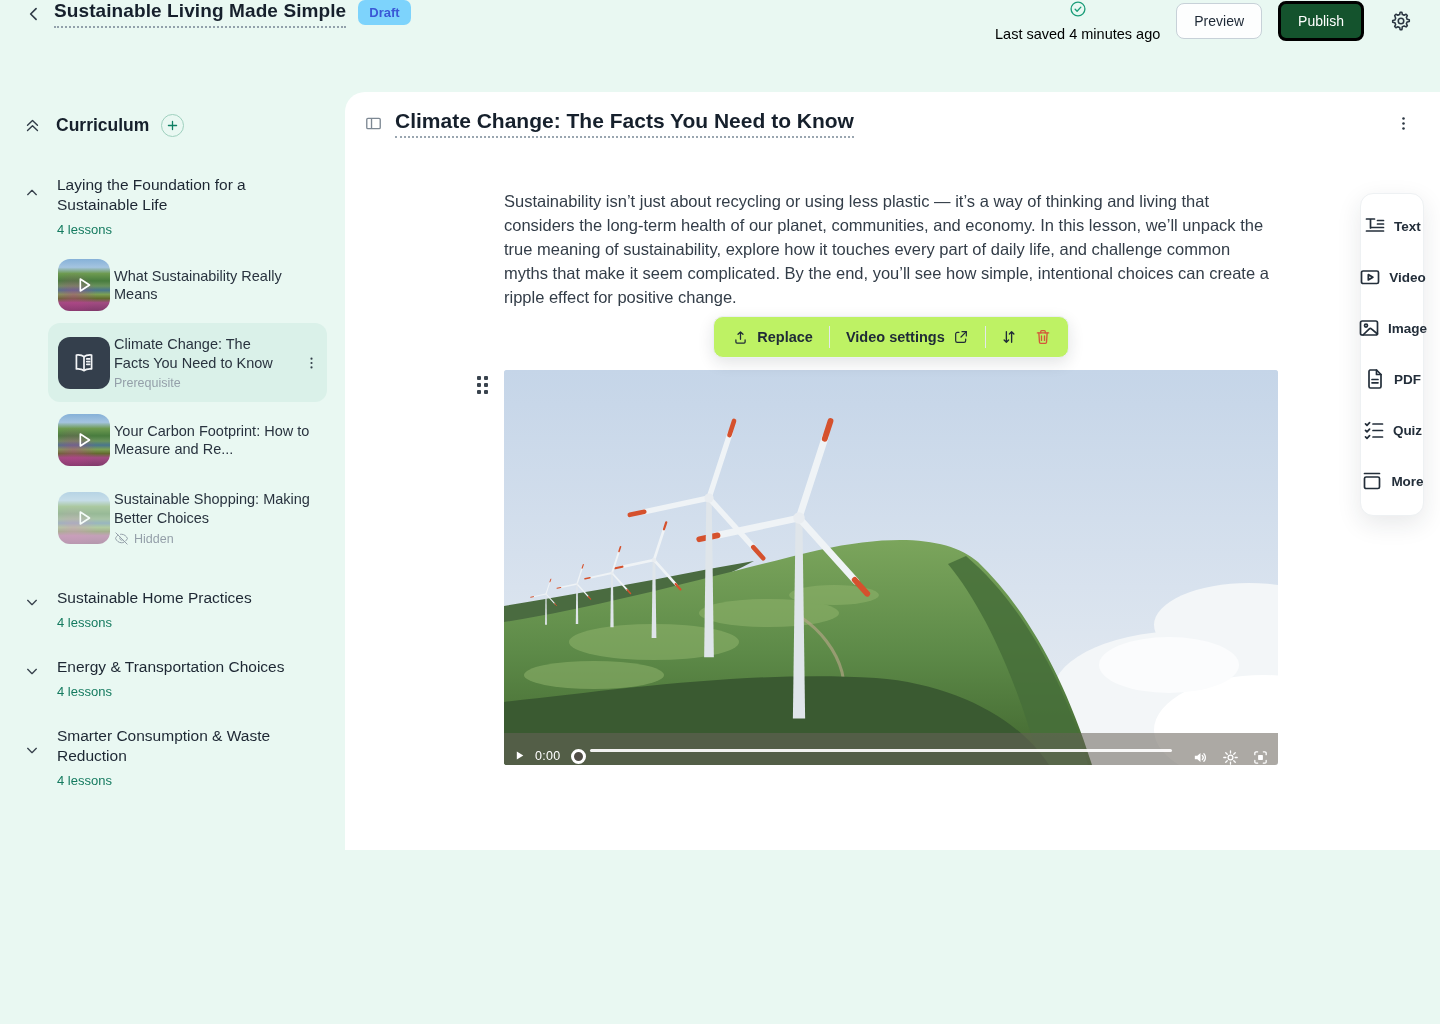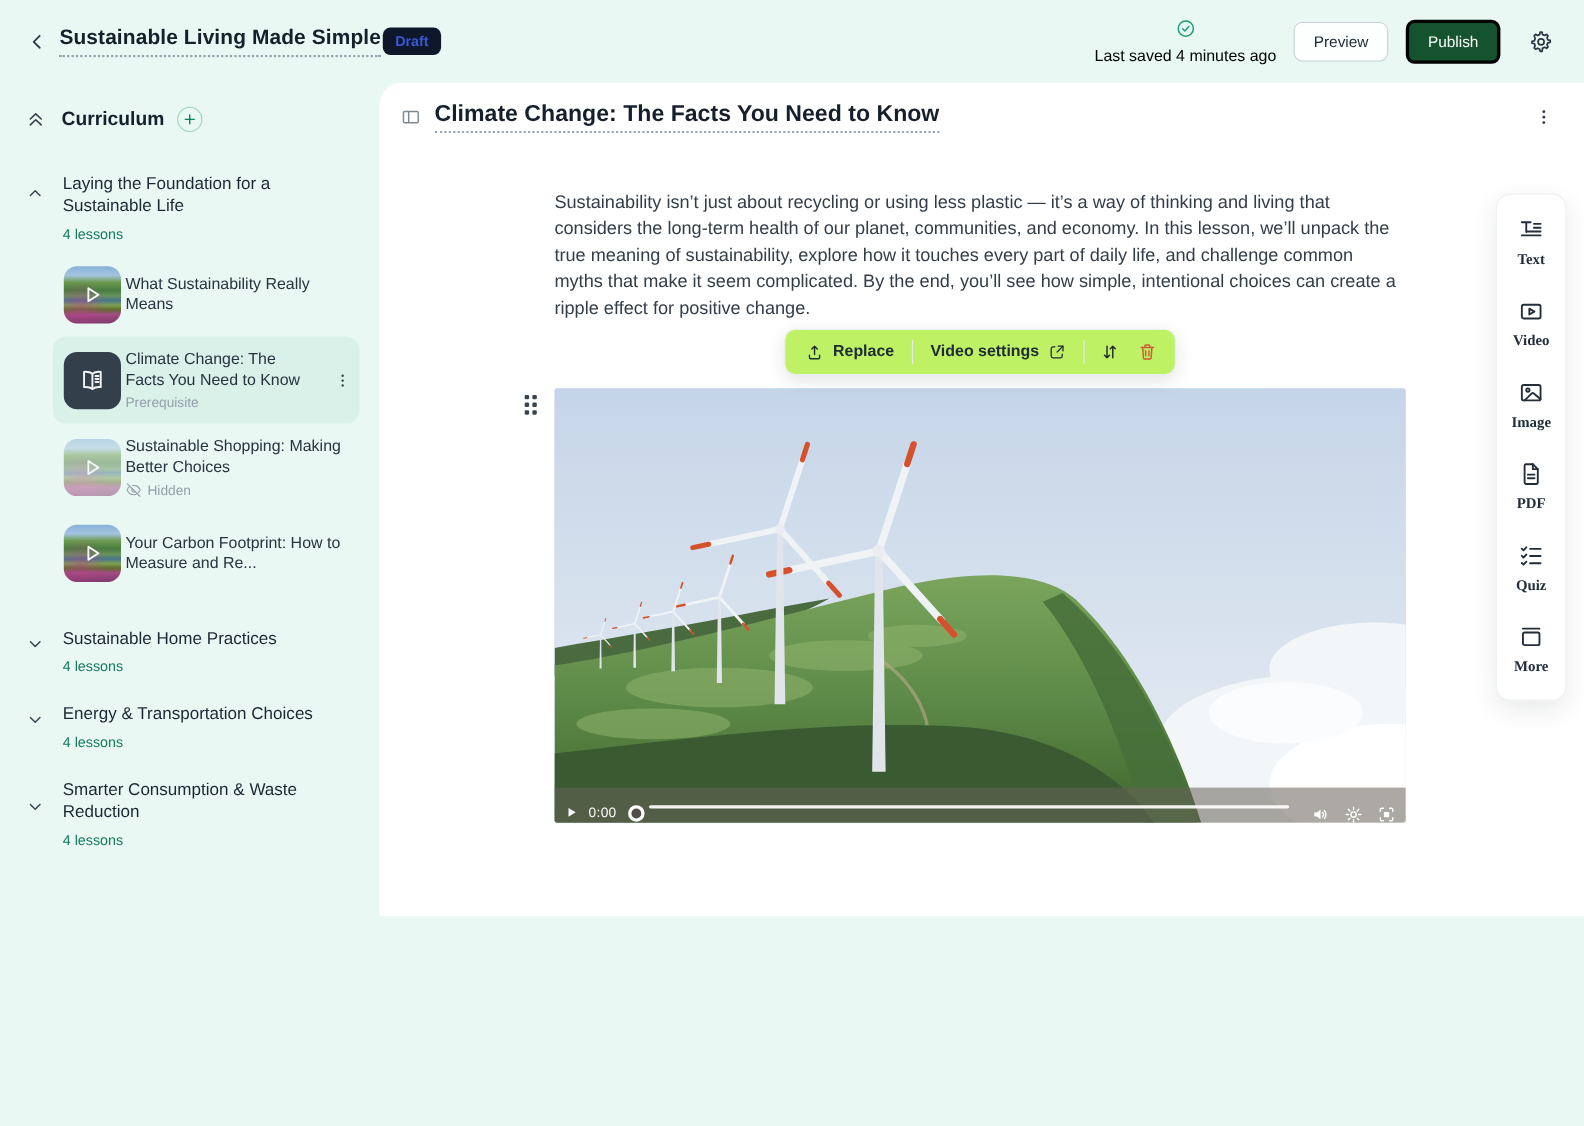--- a/index.html
+++ b/index.html
@@ -7,24 +7,24 @@
   body {
     font-family: "Liberation Sans", sans-serif;
     background: #e9f8f2;
     color: #1a2430;
     overflow: hidden;
     -webkit-font-smoothing: antialiased;
   }
   svg { display: block; }
 
   
-  .header { height: 75px; display: flex; align-items: center; padding: 0 24px 0 20px; }
+  .header { height: 92px; display: flex; align-items: flex-start; padding: 0 24px 0 20px; }
   .icon-btn { background: none; border: none; cursor: pointer; display: flex; align-items: center; justify-content: center; color: #313c48; padding: 4px; }
   .course-title { font-size: 19px; font-weight: 700; color: #16202c; letter-spacing: .1px; border-bottom: 2px dotted #93a1ab; padding-bottom: 4px; margin-left: 6px; }
-  .draft-badge { margin-left: 2px; background: #0f172a; color: #3a58d6; font-size: 13px; font-weight: 600; padding: 5px 11px; border-radius: 7px; }
+  .draft-badge { margin-left: 12px; background: #7dd3fc; color: #3a58d6; font-size: 13px; font-weight: 600; padding: 5px 11px; border-radius: 7px; }
   .header-right { margin-left: auto; display: flex; align-items: center; gap: 16px; }
   .saved-status { display: flex; align-items: center; gap: 8px; color: #000000; font-size: 14.5px; flex-direction: column; }
   .saved-status svg { color: #1b9d79; }
   .btn { font-family: inherit; font-size: 14px; font-weight: 400; border-radius: 8px; padding: 9px 17px; cursor: pointer; }
   .btn-preview { background: #fdfefe; color: #1d2835; border: 1px solid #c7d1d8; }
   .btn-publish { background: #14532d; color: #ffffff; border: 3px solid #000000; margin-left: 0; }
   .gear-btn { margin-left: 6px; color: #2b3642; }
 
   
   .layout { display: flex; height: 758px; }
@@ -77,21 +77,21 @@
   .video-frame { width: 774px; height: 395px; border-radius: 3px; overflow: hidden; position: relative; background: #cfdcea; }
   .video-controls { position: absolute; left: 0; right: 0; bottom: 0; height: 28px; background: rgba(104,98,90,.55); display: flex; align-items: flex-start; padding: 16px 9px; color: #ffffff; }
   .vc-time { font-size: 12.5px; margin: 0 10px 0 9px; letter-spacing: .3px; }
   .vc-knob { width: 15px; height: 15px; border-radius: 50%; border: 3px solid #ffffff; background: rgba(80,76,70,.9); flex: 0 0 15px; }
   .vc-track { flex: 1; height: 2.5px; background: rgba(255,255,255,.92); border-radius: 2px; margin: 0 2px 0 4px; }
   .vc-right { display: flex; align-items: center; gap: 13px; margin-left: 18px; }
   .vc-btn { background: none; border: none; color: #ffffff; cursor: pointer; display: flex; padding: 0; }
 
   
   .insert-rail { position: absolute; top: 101px; right: 16px; width: 64px; background: #ffffff; border: 1px solid #eef1f3; border-radius: 13px; box-shadow: 0 8px 24px rgba(25,35,45,.10); padding: 20px 0 22px; display: flex; flex-direction: column; align-items: center; gap: 27px; z-index: 10; }
-  .rail-item { display: flex; flex-direction: column; align-items: center; gap: 7px; background: none; border: none; cursor: pointer; color: #232e3a; font-family: Liberation Serif, serif; }
+  .rail-item { display: flex; flex-direction: row; align-items: center; gap: 7px; background: none; border: none; cursor: pointer; color: #232e3a; font-family: Liberation Sans, sans-serif; }
   .rail-item .rail-label { font-size: 13.5px; font-weight: 600; color: #232e3a; }
 </style>
 </head>
 <body>
 
 <header class="header">
   <button class="icon-btn">
     <svg width="20" height="20" viewBox="0 0 24 24" fill="none" stroke="currentColor" stroke-width="2" stroke-linecap="round" stroke-linejoin="round">
         <path d="M14.5 5.5 L8 12 L14.5 18.5"></path>
       </svg>
@@ -179,50 +179,50 @@
           <span class="lesson-kebab">
             <svg width="15" height="15" viewBox="0 0 24 24" fill="currentColor">
                 <circle cx="12" cy="5" r="1.7"></circle>
                 <circle cx="12" cy="12" r="1.7"></circle>
                 <circle cx="12" cy="19" r="1.7"></circle>
               </svg>
           </span>
         </div>
 
         <div class="lesson-row">
+          <div class="thumb thumb-photo">
+            <span class="play-overlay">
+              <svg width="22" height="22" viewBox="0 0 24 24" fill="none" stroke="currentColor" stroke-width="1.8" stroke-linejoin="round">
+                  <path d="M8 5.5v13l10-6.5z"></path>
+                </svg>
+            </span>
+          </div>
+          <div class="lesson-text">
+            <div class="lesson-title">Your Carbon Footprint: How to Measure and Re...</div>
+          </div>
+        </div>
+
+        <div class="lesson-row">
           <div class="thumb thumb-photo thumb-hidden">
             <span class="play-overlay">
               <svg width="22" height="22" viewBox="0 0 24 24" fill="none" stroke="currentColor" stroke-width="1.8" stroke-linejoin="round">
                   <path d="M8 5.5v13l10-6.5z"></path>
                 </svg>
             </span>
           </div>
           <div class="lesson-text">
             <div class="lesson-title">Sustainable Shopping: Making Better Choices</div>
             <div class="lesson-tag">
               <svg width="15" height="15" viewBox="0 0 24 24" fill="none" stroke="currentColor" stroke-width="1.6" stroke-linecap="round" stroke-linejoin="round">
                   <path d="M3 3l18 18"></path>
                   <path d="M10.3 5.3A9.6 9.6 0 0 1 12 5.2c4.4 0 8 3.2 9.5 6.8a12 12 0 0 1-3.2 4.2M6.3 6.7C4.5 7.9 3.2 9.6 2.5 12c1.5 3.6 5.1 6.8 9.5 6.8 1.3 0 2.6-.3 3.7-.8"></path>
                   <path d="M9.9 9.9a3 3 0 0 0 4.2 4.2"></path>
                 </svg>
               <span>Hidden</span>
             </div>
-          </div>
-        </div>
-
-        <div class="lesson-row">
-          <div class="thumb thumb-photo">
-            <span class="play-overlay">
-              <svg width="22" height="22" viewBox="0 0 24 24" fill="none" stroke="currentColor" stroke-width="1.8" stroke-linejoin="round">
-                  <path d="M8 5.5v13l10-6.5z"></path>
-                </svg>
-            </span>
-          </div>
-          <div class="lesson-text">
-            <div class="lesson-title">Your Carbon Footprint: How to Measure and Re...</div>
           </div>
         </div>
       </div>
     </div>
 
     <div class="section" style="margin-top:30px;">
       <div class="section-header">
         <span class="section-chevron" style="margin-top:6px;">
           <svg width="16" height="16" viewBox="0 0 24 24" fill="none" stroke="currentColor" stroke-width="2" stroke-linecap="round" stroke-linejoin="round">
               <path d="M5.5 9.5 12 16l6.5-6.5"></path>

